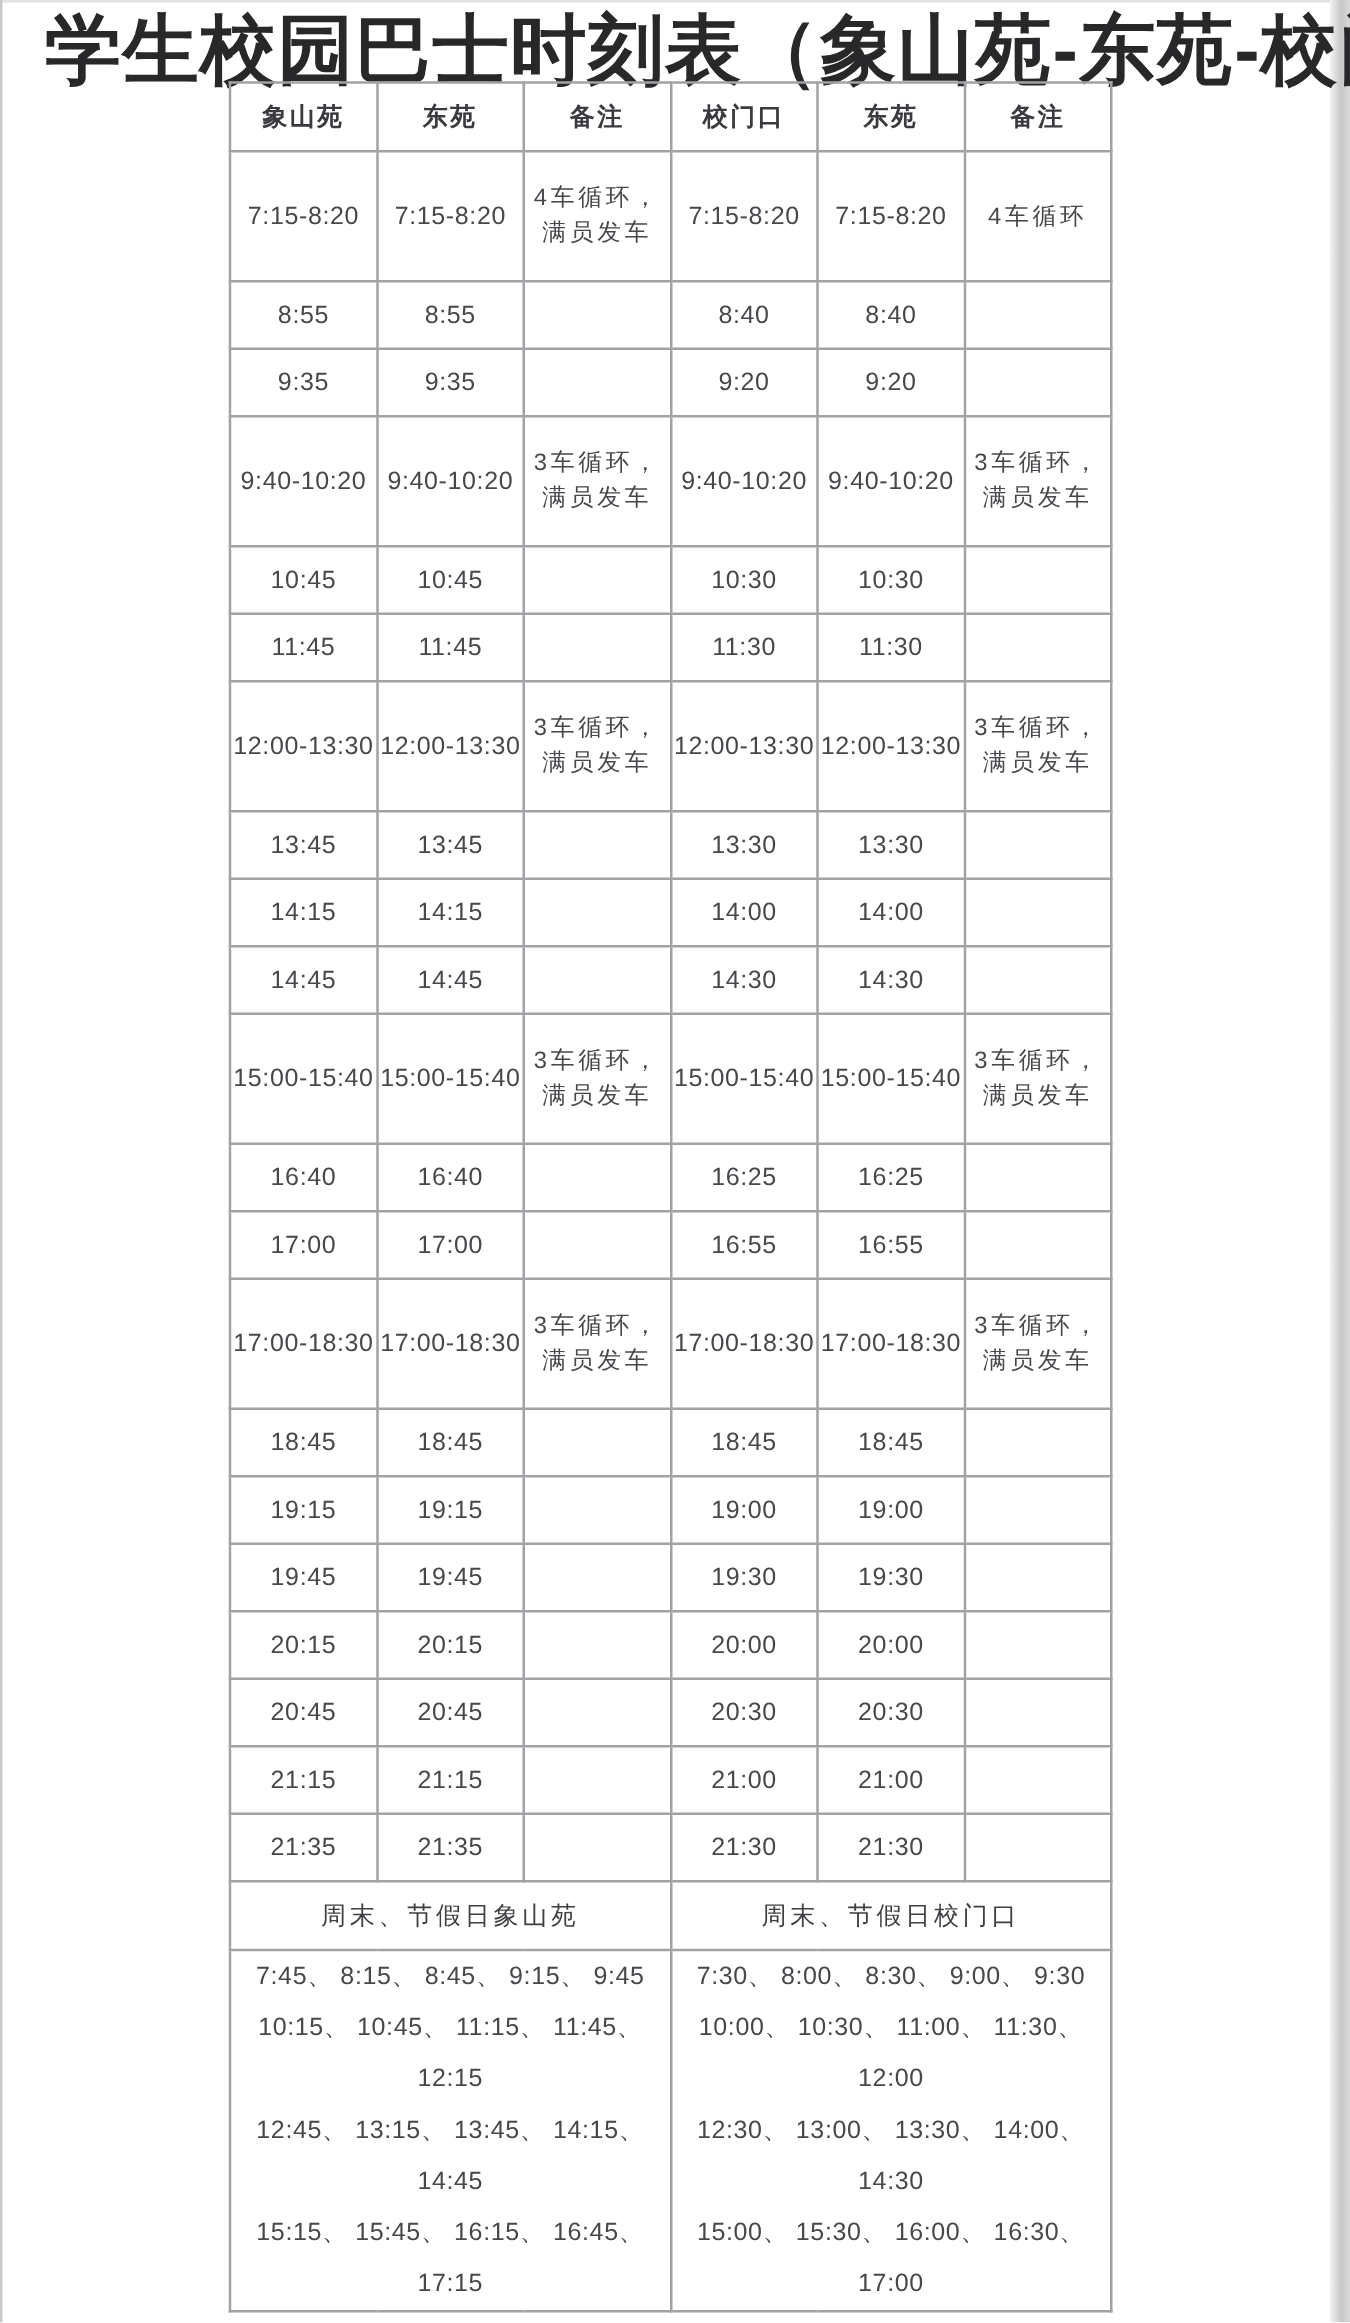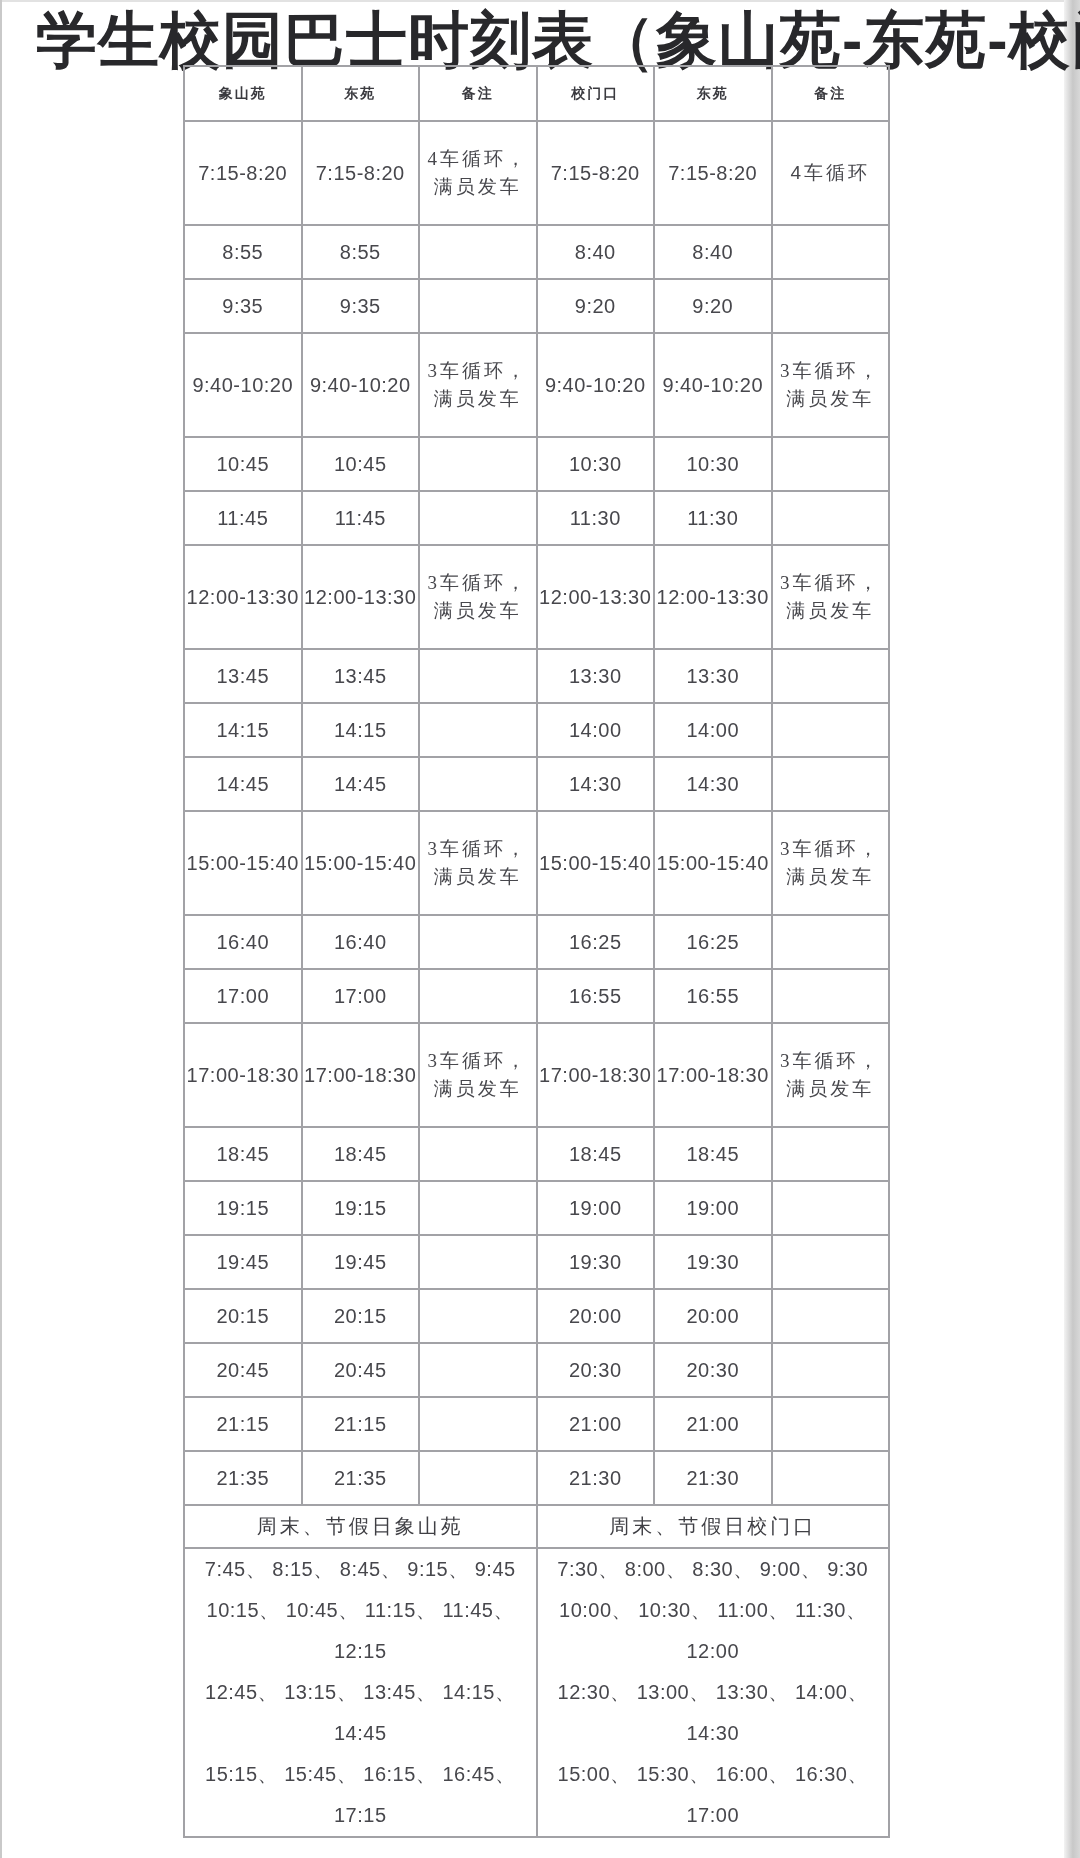--- a/index.html
+++ b/index.html
@@ -51,43 +51,42 @@
     border-collapse: collapse;
     table-layout: fixed;
   }
   .tt th, .tt td {
     border: 2px solid #a2a2a6;
     text-align: center;
     vertical-align: middle;
     padding: 0;
   }
   .tt th {
-    font-size: 14px;
+    font-size: 20px;
     font-weight: bold;
     color: #3a3a3f;
     letter-spacing: 2px;
   }
   .tt td {
     font-size: 20px;
     color: #47474c;
     letter-spacing: 0.5px;
   }
   tr.head  { height: 55px; }
   tr.reg   { height: 54px; }
   tr.tall  { height: 104px; }
-  tr.wk-head { height: 43px; }
+  tr.wk-head { height: 55px; }
   tr.wk-times { height: 249px; }
   td.note-cell {
     font-size: 19px;
     letter-spacing: 3px;
   }
   .note-line {
     line-height: 20px;
     margin: 8px 0;
-    font-family: Liberation Serif, serif;
   }
   td.weekend-title-cell {
     font-size: 20px;
     color: #3f3f44;
     letter-spacing: 3px;
   }
   td.weekend-times-cell {
     font-size: 20px;
     color: #47474c;
   }

